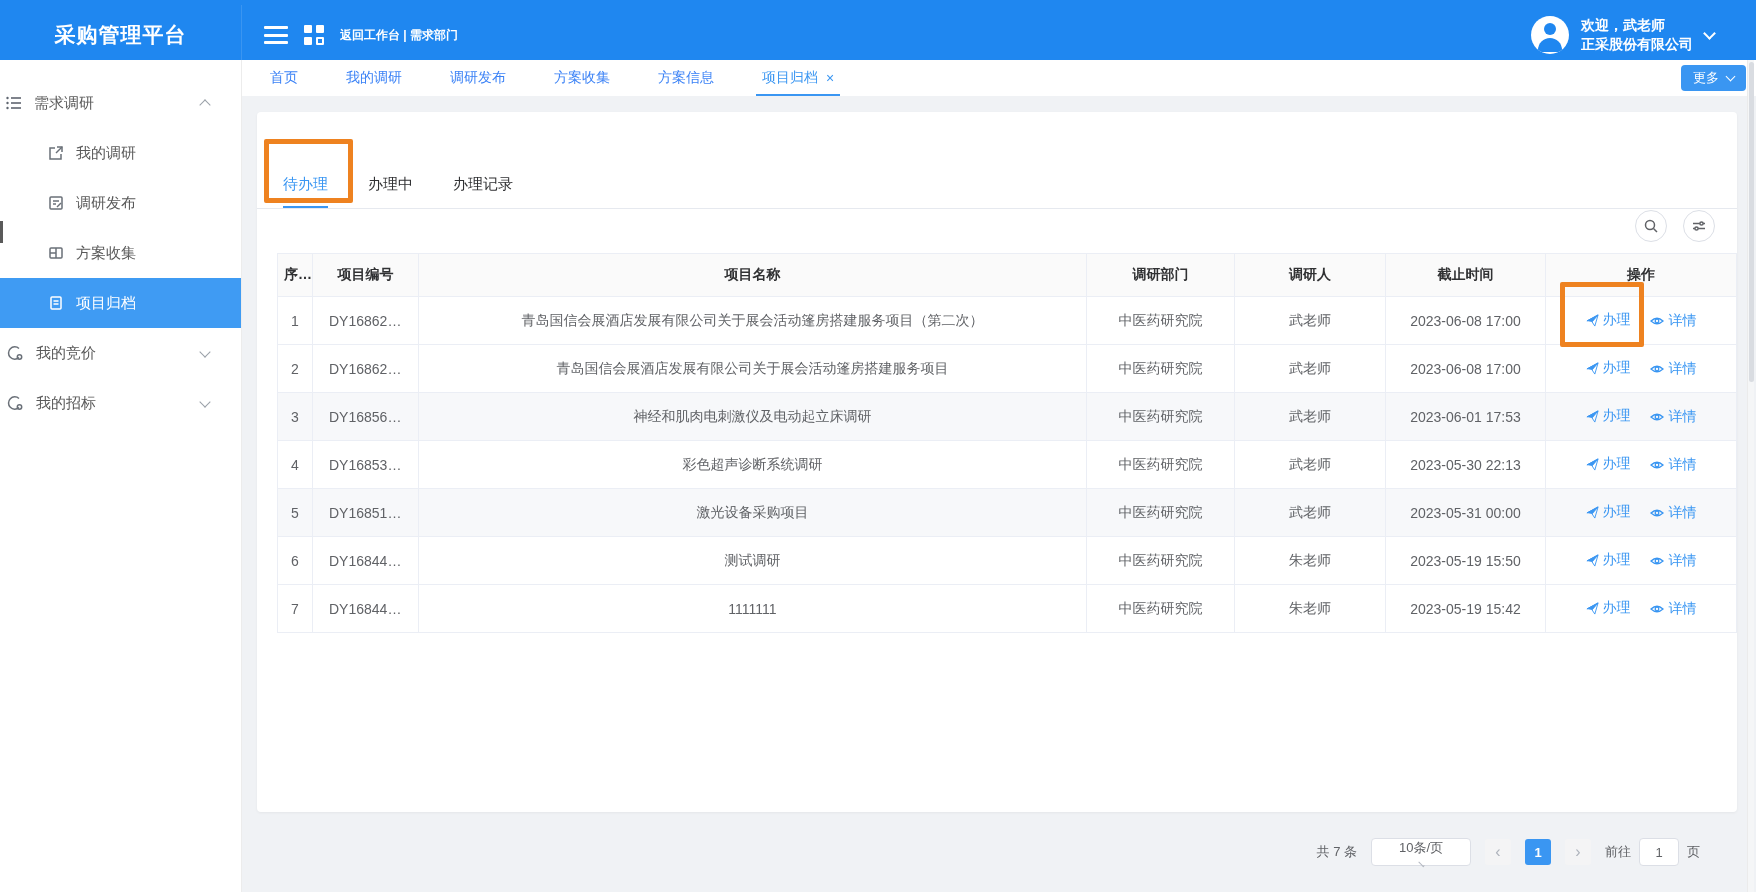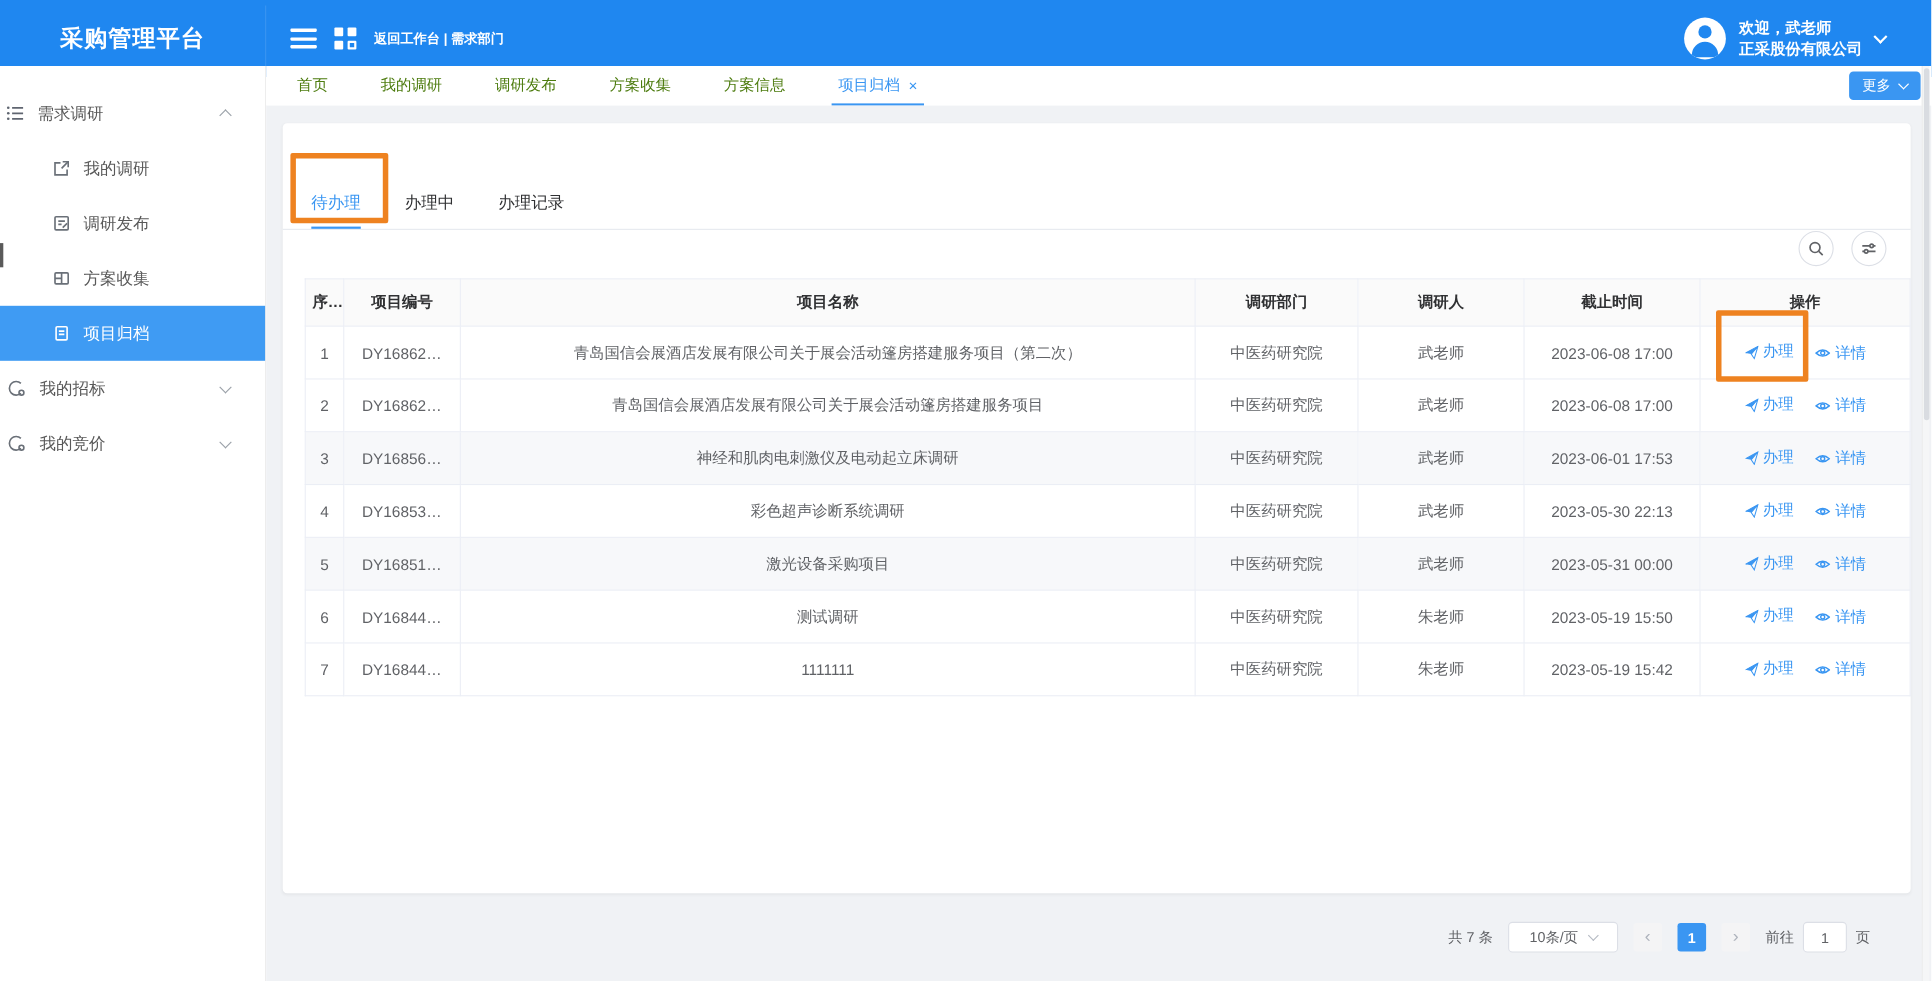--- a/index.html
+++ b/index.html
@@ -38,21 +38,21 @@
   .side-item .arrow { position:absolute; right:32px; width:8px; height:8px; border-right:1.5px solid #9aa0a8; border-bottom:1.5px solid #9aa0a8; }
   .arrow.up { transform:rotate(-135deg); margin-top:4px; }
   .arrow.down { transform:rotate(45deg); margin-top:-3px; }
   .side-item.active { background:#3f9bf3; color:#fff; }
   .side-gap { height:6px; }
   .edge-strip { position:absolute; left:0; top:161px; width:3px; height:22px; background:#5a5a5a; }
 
   
   .tabbar { position:absolute; left:242px; top:60px; width:1514px; height:36px; background:#fff; display:flex; align-items:center; }
   .tabbar .tabs { display:flex; align-items:center; padding-left:28px; gap:48px; height:100%; }
-  .t-tab { position:relative; font-size:14px; color:#4d7c0f; height:100%; display:flex; align-items:center; cursor:pointer; }
+  .t-tab { position:relative; font-size:14px; color:#3b82f6; height:100%; display:flex; align-items:center; cursor:pointer; }
   .t-tab.active { color:#3a96f2; }
   .t-tab.active .underline { position:absolute; left:-6px; right:-6px; bottom:0; height:2px; background:#3a96f2; }
   .t-tab .close { color:#3a96f2; font-size:14px; margin-left:8px; cursor:pointer; }
   .more-btn { position:absolute; right:10px; top:5px; height:26px; padding:0 12px; background:#3a96f2; color:#fff; font-size:13px; border:none; border-radius:4px; display:flex; align-items:center; gap:8px; cursor:pointer; }
   .more-btn .chev { border-color:#fff; width:7px; height:7px; border-width:0 1.5px 1.5px 0; border-style:solid; }
 
   
   .content { position:absolute; left:242px; top:96px; width:1514px; height:796px; background:#f0f2f5; }
   .card { position:absolute; left:15px; top:16px; width:1480px; height:700px; background:#fff; border-radius:4px; box-shadow:0 1px 3px rgba(0,0,0,.05); }
 
@@ -72,21 +72,21 @@
   table.grid td { height:48px; background:#fff; }
   tr.striped td { background:#f7f8fa; }
   .al { text-align:center; padding:0 16px; }
   .ac { text-align:center; padding:0 6px; }
   .c-actions { text-align:center; }
   .link { color:#3a96f2; cursor:pointer; display:inline-flex; align-items:center; gap:4px; }
   .link + .link { margin-left:16px; }
 
   
   .pager { position:absolute; left:242px; top:838px; width:1514px; height:28px; display:flex; align-items:center; justify-content:flex-end; padding-right:56px; gap:14px; font-size:13px; color:#606266; }
-  .pg-select { position:relative; width:100px; height:28px; border:1px solid #dcdfe6; border-radius:4px; background:#fff; display:flex; align-items:center; justify-content:center; gap:10px; cursor:pointer; }
+  .pg-select { position:relative; width:100px; height:28px; border:1px solid #dcdfe6; border-radius:4px; background:#fff; display:flex; align-items:center; justify-content:center; gap:10px; cursor:pointer;flex-direction:column; }
   .pg-select .chev { border-color:#b4b9c2; width:7px; height:7px; border-width:0 1.5px 1.5px 0; border-style:solid; }
   .pg-btn { width:26px; height:26px; border-radius:3px; background:#f4f4f5; color:#aeb3bc; display:flex; align-items:center; justify-content:center; font-size:16px; cursor:pointer; }
   .pg-page { width:26px; height:26px; border-radius:3px; background:#3a96f2; color:#fff; display:flex; align-items:center; justify-content:center; font-size:13px; font-weight:bold; cursor:pointer; }
   .pg-goto { display:flex; align-items:center; gap:8px; }
   .pg-input { width:40px; height:28px; border:1px solid #dcdfe6; border-radius:4px; text-align:center; font-size:13px; color:#606266; background:#fff; }
 
   
   .scrollbar { position:absolute; right:2px; top:60px; width:7px; height:832px; background:#f5f6f7; border-left:1px solid #ebebeb; }
   .scrollbar .thumb { position:absolute; left:1px; top:2px; width:5px; height:320px; border-radius:3px; background:#d9dce1; }
   .annotation { position:absolute; border:5px solid #ee8220; border-radius:2px; pointer-events:none; }
@@ -178,29 +178,29 @@
           <line x1="5.5" y1="6" x2="10.5" y2="6"></line>
           <line x1="5.5" y1="9" x2="10.5" y2="9"></line>
         </svg>
       <span class="lbl">项目归档</span>
     </div>
     <div class="side-item group">
       <svg width="18" height="16" viewBox="0 0 18 16" fill="none" stroke="#6a7078" stroke-width="1.5">
           <path d="M13 3.5 A6.2 6.2 0 1 0 13 12.5"></path>
           <circle cx="13.5" cy="12" r="2.2"></circle>
         </svg>
-      <span class="lbl">我的招标</span>
+      <span class="lbl">我的竞价</span>
       <span class="arrow down"></span>
     </div>
     <div class="side-item group">
       <svg width="18" height="16" viewBox="0 0 18 16" fill="none" stroke="#6a7078" stroke-width="1.5">
           <path d="M13 3.5 A6.2 6.2 0 1 0 13 12.5"></path>
           <circle cx="13.5" cy="12" r="2.2"></circle>
         </svg>
-      <span class="lbl">我的竞价</span>
+      <span class="lbl">我的招标</span>
       <span class="arrow down"></span>
     </div>
     <div class="edge-strip"></div>
   </div>
 
   <div class="tabbar">
     <div class="tabs">
       <div class="t-tab">
           <span>首页</span>
         </div>

